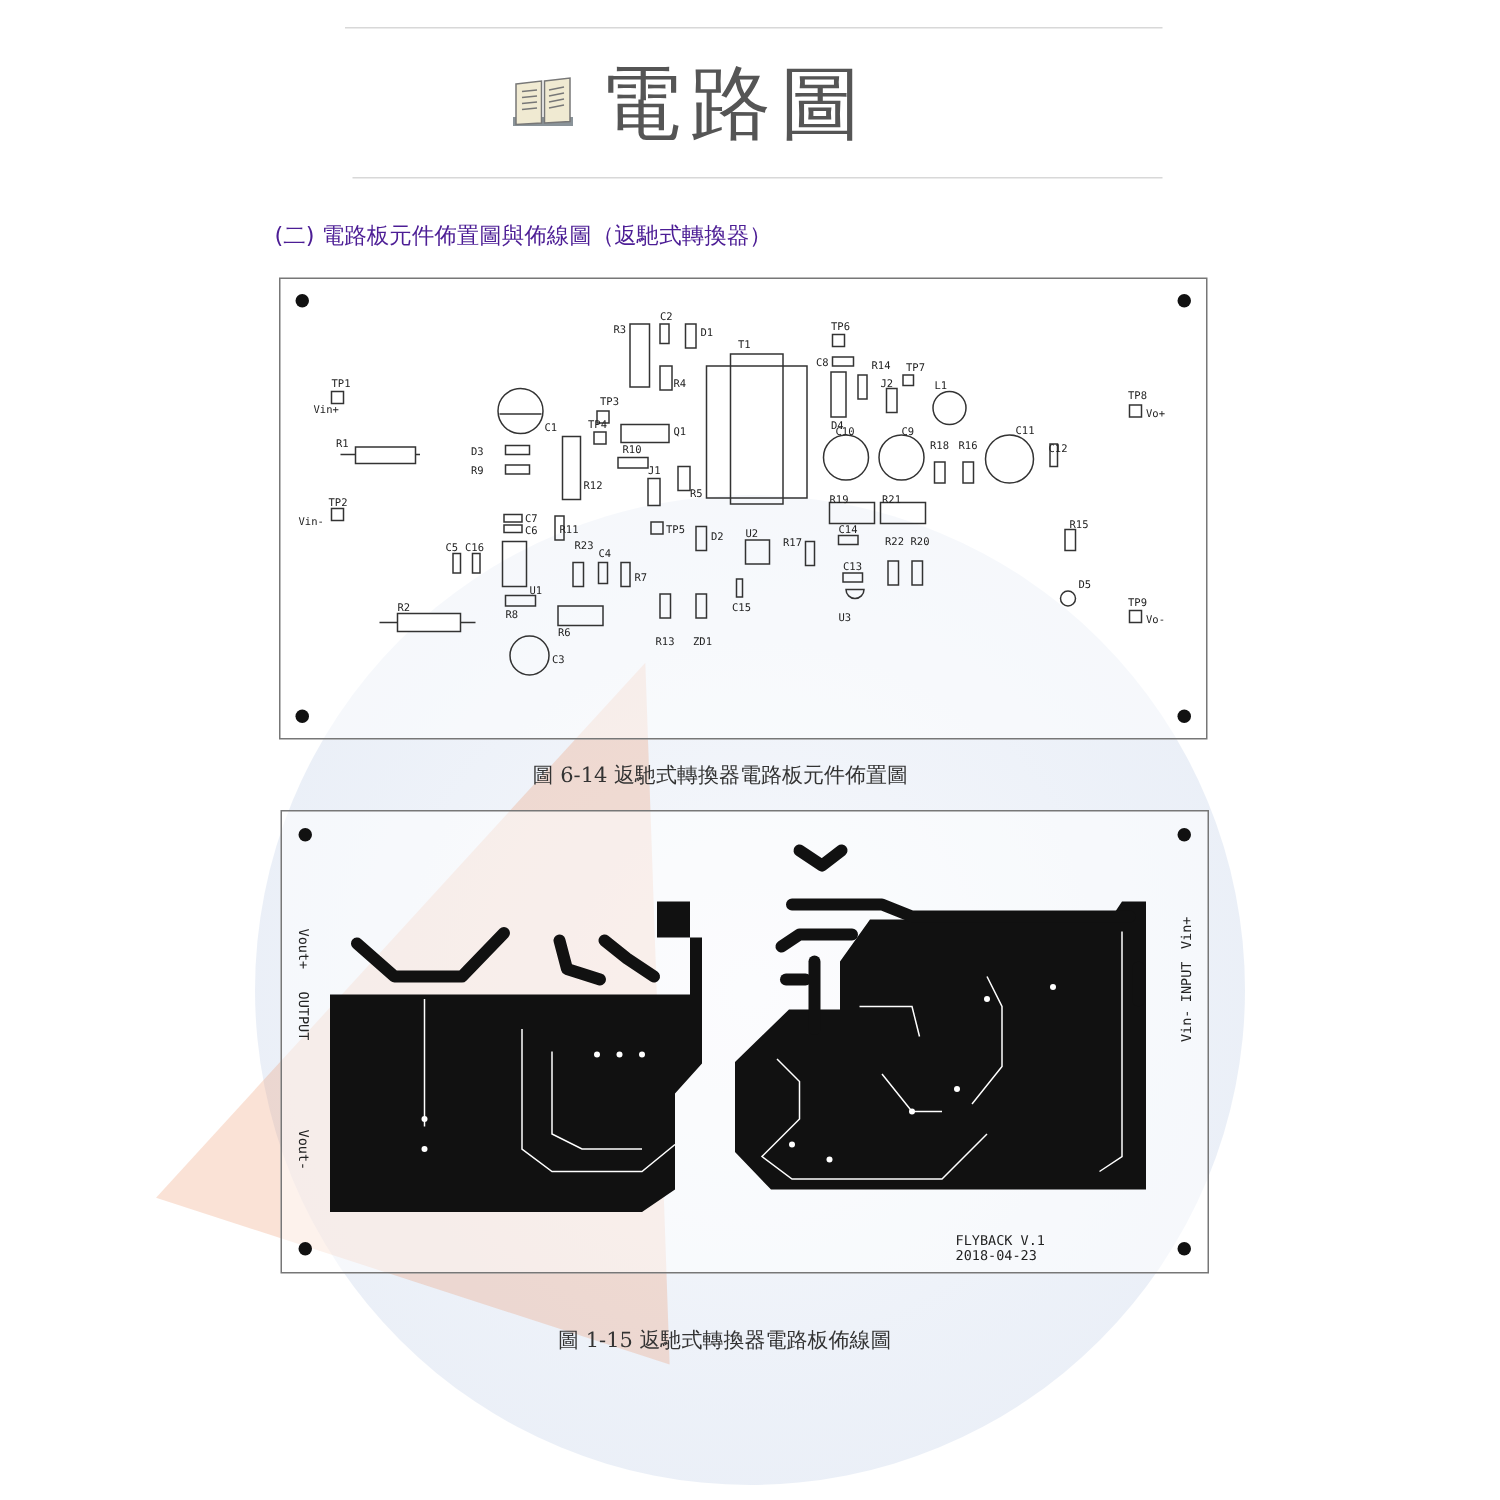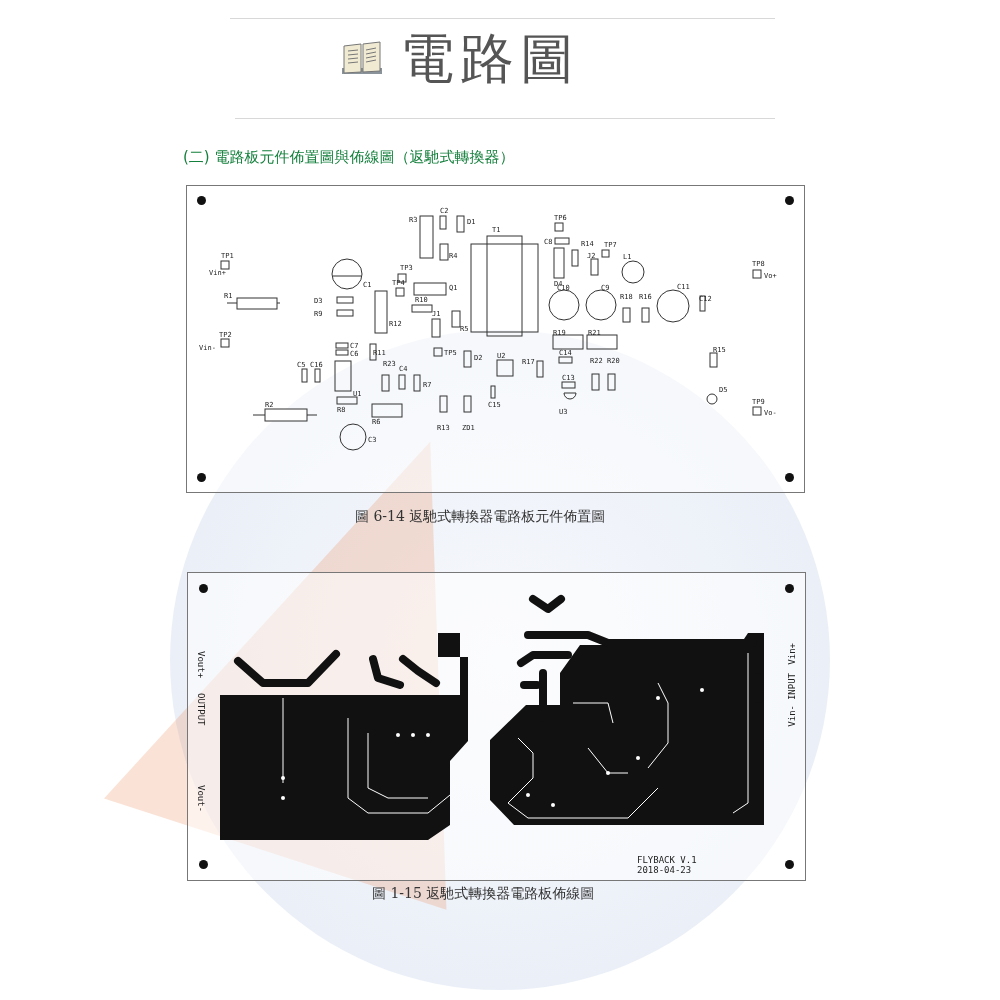--- a/index.html
+++ b/index.html
@@ -1,26 +1,26 @@
 <!DOCTYPE html>
 <html><head>
 <meta charset="utf-8">
 <style>
   html, body { margin:0; padding:0; }
   body { width:1000px; height:1000px; background:#ffffff; position:relative; overflow:hidden; font-family:"DejaVu Sans", sans-serif; }
   .wm { position:absolute; left:170px; top:330px; width:660px; height:660px; border-radius:50%; background:radial-gradient(circle at 50% 50%, #f4f6fb 0%, #e6ecf6 60%, #dfe6f2 100%); opacity:0.75; }
   .wm-wedge { position:absolute; left:240px; top:380px; width:0; height:0; border-left:200px solid transparent; border-right:160px solid transparent; border-bottom:440px solid rgba(235,140,90,0.25); transform:rotate(18deg); transform-origin:top left; }
   .rule { position:absolute; height:1px; background:#d8d8d8; }
-  .title-wrap { position:absolute; left:340px; top:24px; height:70px; display:flex; align-items:center; }
+  .title-wrap { position:absolute; left:340px; top:34px; height:70px; display:flex; align-items:center; }
   .book-icon { width:44px; height:38px; margin-right:16px; }
   .page-title { font-size:54px; color:#555; letter-spacing:6px; font-family:"DejaVu Sans", sans-serif; }
-  .section-heading { position:absolute; left:183px; top:148px; font-size:15px; color:#15803d; }
+  .section-heading { position:absolute; left:183px; top:148px; font-size:15px; color:#4c1d95; }
   .figure { position:absolute; border:1px solid #777; background:rgba(255,255,255,0.55); }
   .fig1 { left:186px; top:185px; width:617px; height:306px; }
-  .fig2 { left:187px; top:540px; width:617px; height:307px;margin-top:32px; }
+  .fig2 { left:187px; top:540px; width:617px; height:307px; }
   .hole { position:absolute; width:9px; height:9px; border-radius:50%; background:#111; }
   .caption { position:absolute; font-size:14px; color:#333; font-family:"DejaVu Serif", serif; }
   .cap1 { left:355px; top:508px; }
   .cap2 { left:372px; top:865px;margin-top:20px; }
   svg text { font-family:"DejaVu Sans Mono", monospace; }
   .lbl { font-size:7px; fill:#222; }
   .side-lbl { position:absolute; font-family:"DejaVu Sans Mono", monospace; font-size:9px; color:#222; writing-mode:vertical-rl; }
   .board-text { position:absolute; font-family:"DejaVu Sans Mono", monospace; font-size:9px; color:#222; line-height:10px; white-space:pre; }
 </style>
 </head>

